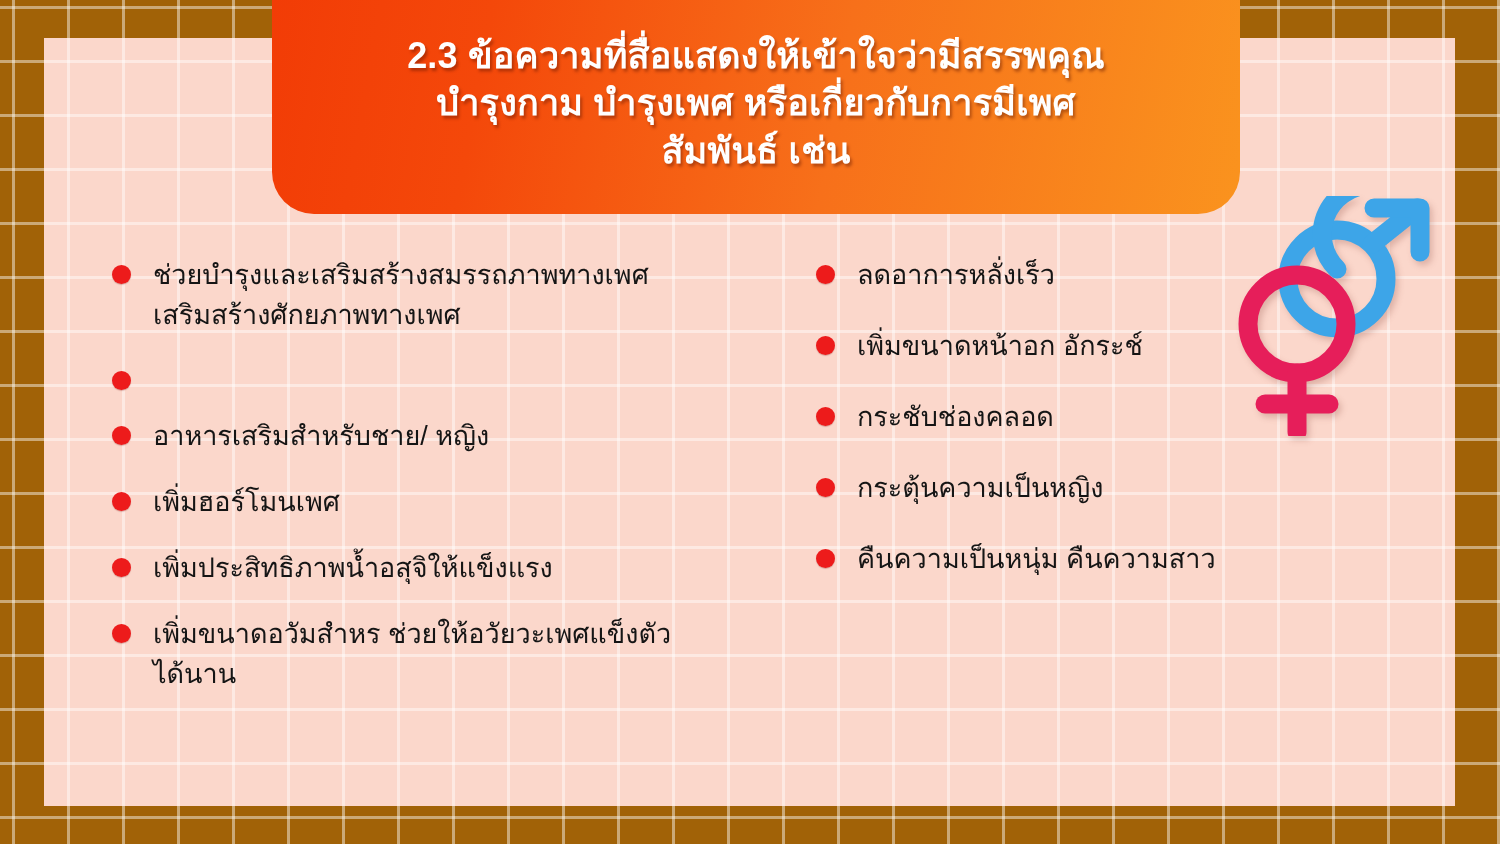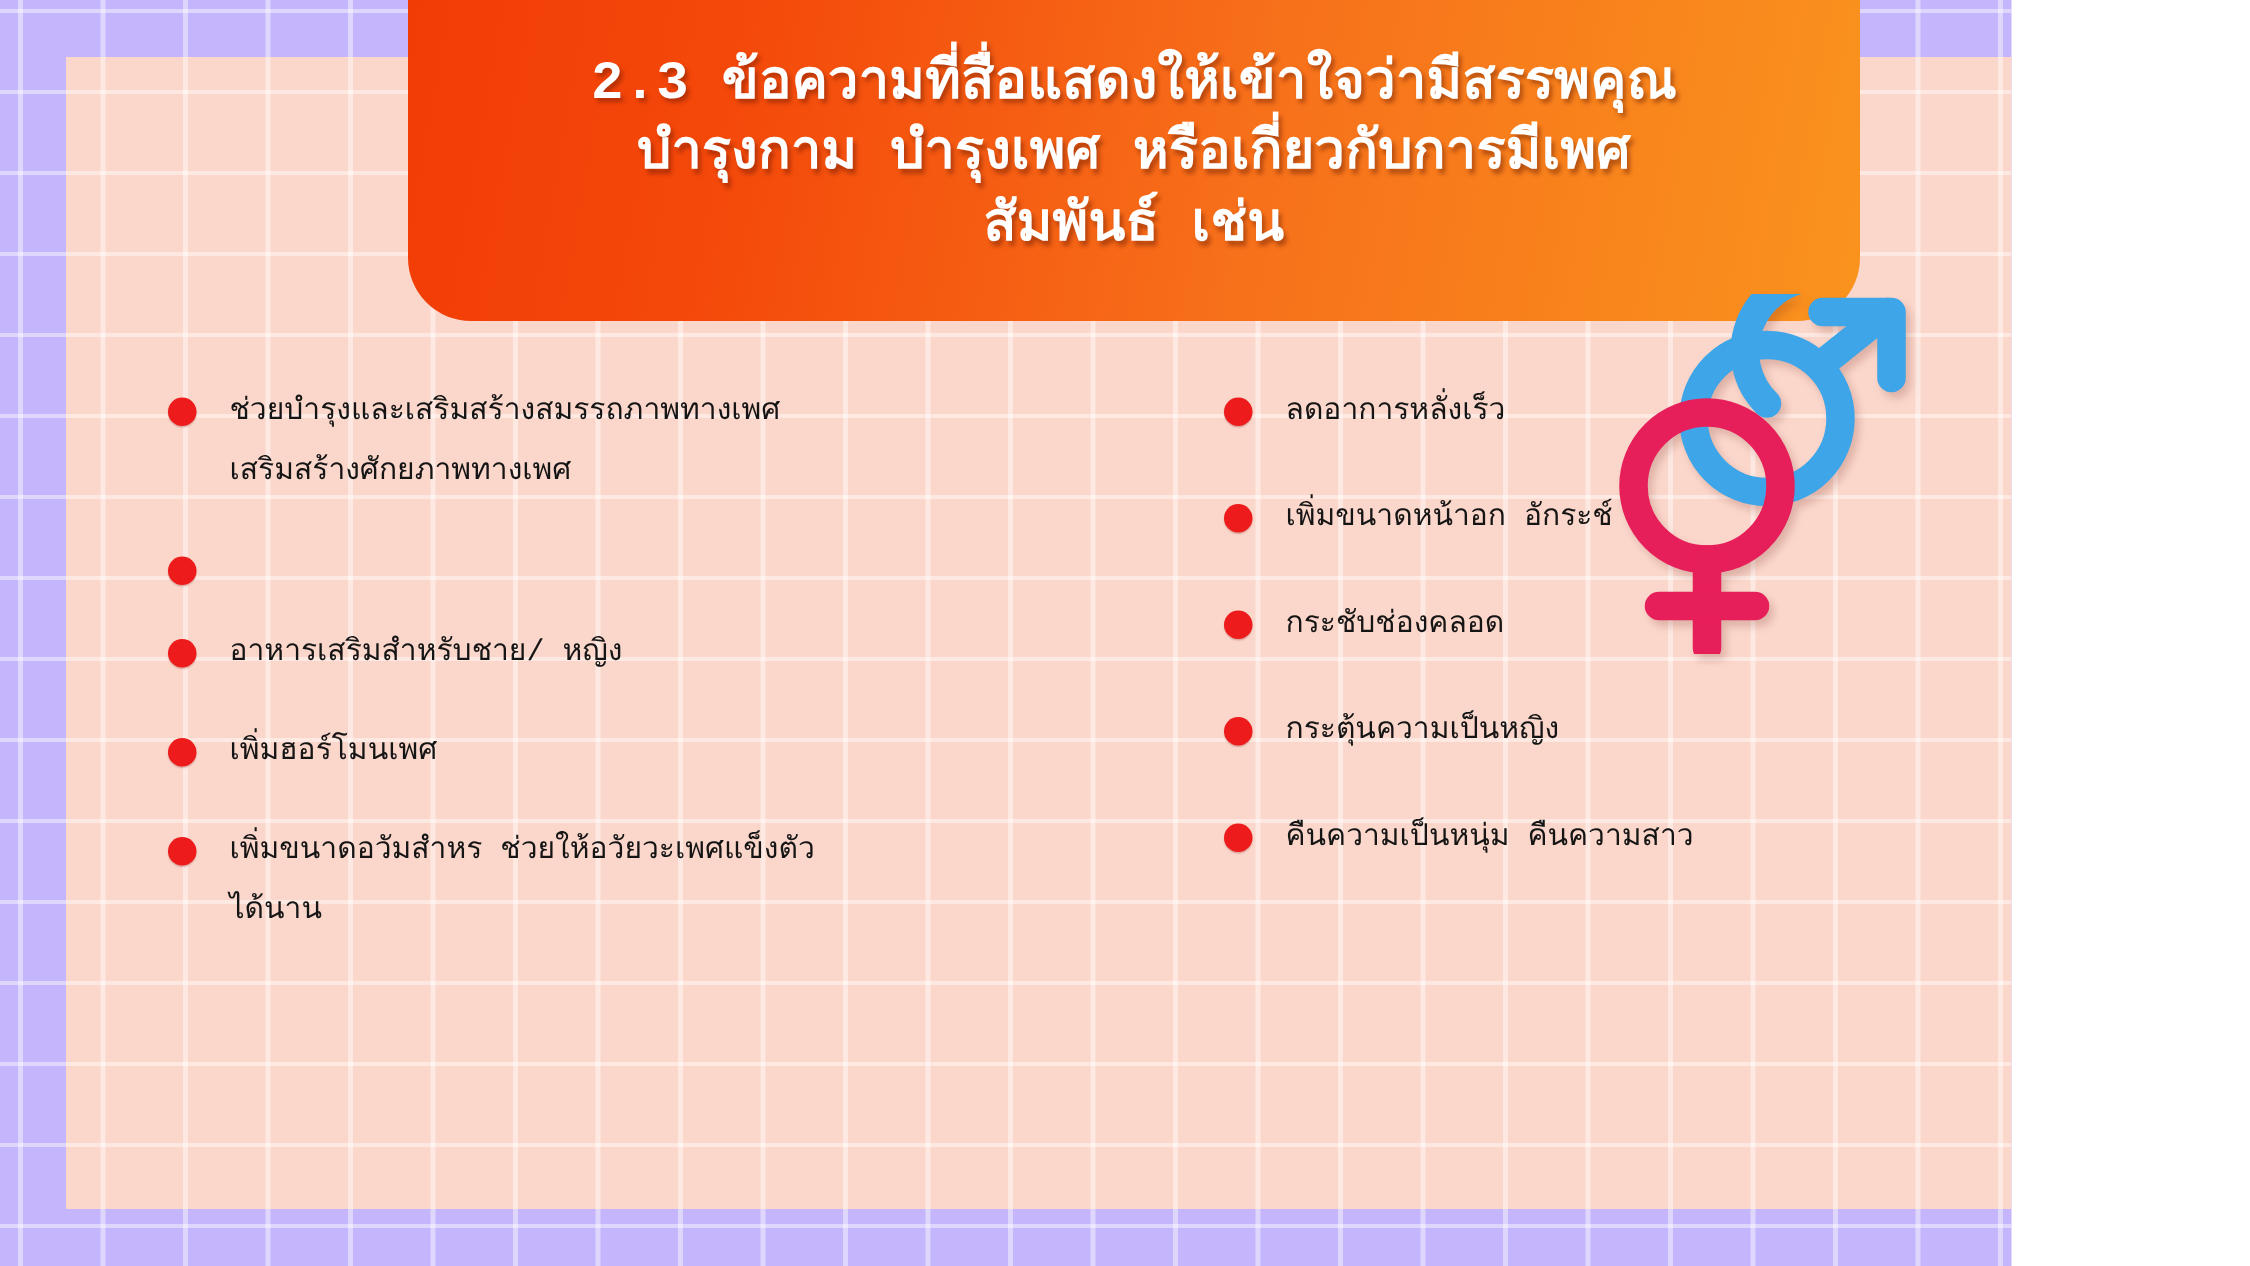--- a/index.html
+++ b/index.html
@@ -7,24 +7,23 @@
 
   html, body {
     width:1500px; height:844px;
     overflow:hidden;
     font-family:"Liberation Sans", sans-serif;
   }
 
   
   #slide {
     position:relative;
-    width:1341px; height:844px;
-    background:#c4b5fd;      
+    width:1500px; height:844px;
+    background:#a16207;      
     overflow:hidden;
-    font-family:Liberation Mono, monospace;
   }
 
   
   #grid-overlay {
     position:absolute; inset:0;
     pointer-events:none;
     z-index:5;
     background-image:
       linear-gradient(to right, rgba(255,255,255,.45) 3px, rgba(255,255,255,0) 3px),
       linear-gradient(to bottom, rgba(255,255,255,.45) 3px, rgba(255,255,255,0) 3px);
@@ -90,21 +89,21 @@
     width:19px; height:19px;
     border-radius:50%;
     background:#ED1B1B;
     margin-top:10px;
     margin-right:22px;
     box-shadow:0 1px 1px rgba(120,0,0,.25);
   }
 
   .bullet-text {
     color:#151515;
-    font-size:20px;
+    font-size:27px;
     line-height:40px;
     font-weight:500;
     max-width:640px;
     white-space:pre-line;
   }
   #col-right .bullet-text { max-width:500px; }
 
   
   #gender-symbol {
     position:absolute;
@@ -144,20 +143,24 @@
       <div class="bullet-row">
         <span class="bullet-dot"></span>
         <span class="bullet-text">อาหารเสริมสำหรับชาย/ หญิง</span>
       </div>
       <div class="bullet-row">
         <span class="bullet-dot"></span>
         <span class="bullet-text">เพิ่มฮอร์โมนเพศ</span>
       </div>
       <div class="bullet-row">
         <span class="bullet-dot"></span>
+        <span class="bullet-text">เพิ่มประสิทธิภาพน้ำอสุจิให้แข็งแรง</span>
+      </div>
+      <div class="bullet-row">
+        <span class="bullet-dot"></span>
         <span class="bullet-text">เพิ่มขนาดอวัมสำหร ช่วยให้อวัยวะเพศแข็งตัว
 ได้นาน</span>
       </div>
     </div>
 
     <div class="column" id="col-right">
       <div class="bullet-row">
         <span class="bullet-dot"></span>
         <span class="bullet-text">ลดอาการหลั่งเร็ว</span>
       </div>

